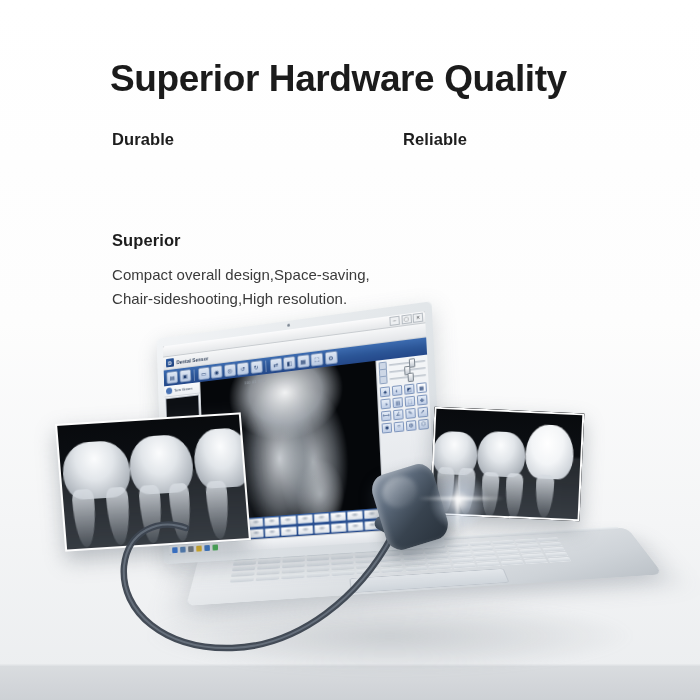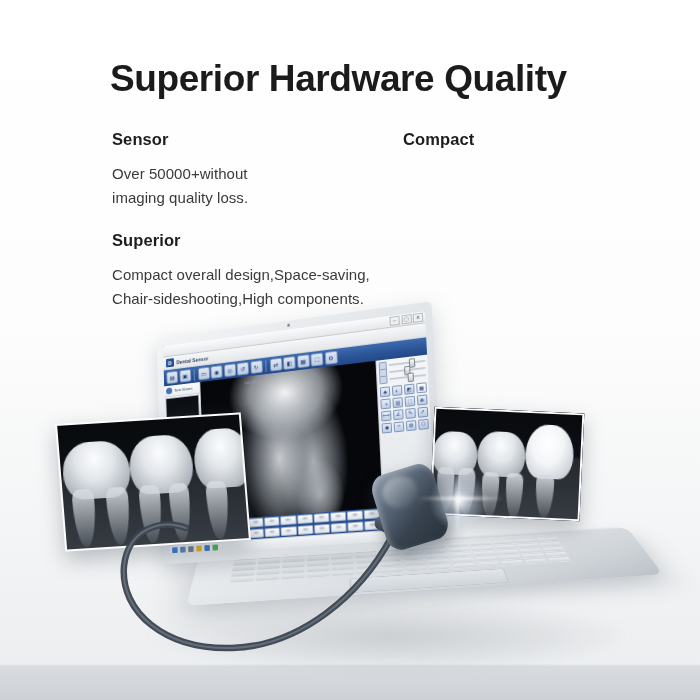--- a/index.html
+++ b/index.html
@@ -291,33 +291,31 @@
 <div id="stage">
 
   <div class="bg-wall"></div>
   <div class="bg-floor-edge"></div>
   <div class="bg-floor"></div>
   <div class="table-shadow"></div>
 
   <div class="headline">Superior Hardware Quality</div>
 
   <div class="feat" id="feat-stable">
-    <div class="feat-title">Sensor</div>
-    <div class="feat-body">Over 50000+without
-imaging quality loss.</div>
+    <div class="feat-title">Durable</div>
   </div>
 
   <div class="feat" id="feat-reliable">
-    <div class="feat-title">Compact</div>
+    <div class="feat-title">Reliable</div>
   </div>
 
   <div class="feat" id="feat-practical">
     <div class="feat-title">Superior</div>
     <div class="feat-body">Compact overall design,Space-saving,
-Chair-sideshooting,High components.</div>
+Chair-sideshooting,High resolution.</div>
   </div>
 
   <div id="laptop">
 
     <div class="base">
       <div class="base-lip"></div>
       <div class="keys" id="keyboard">
           <div class="key"></div>
           <div class="key"></div>
           <div class="key"></div>

